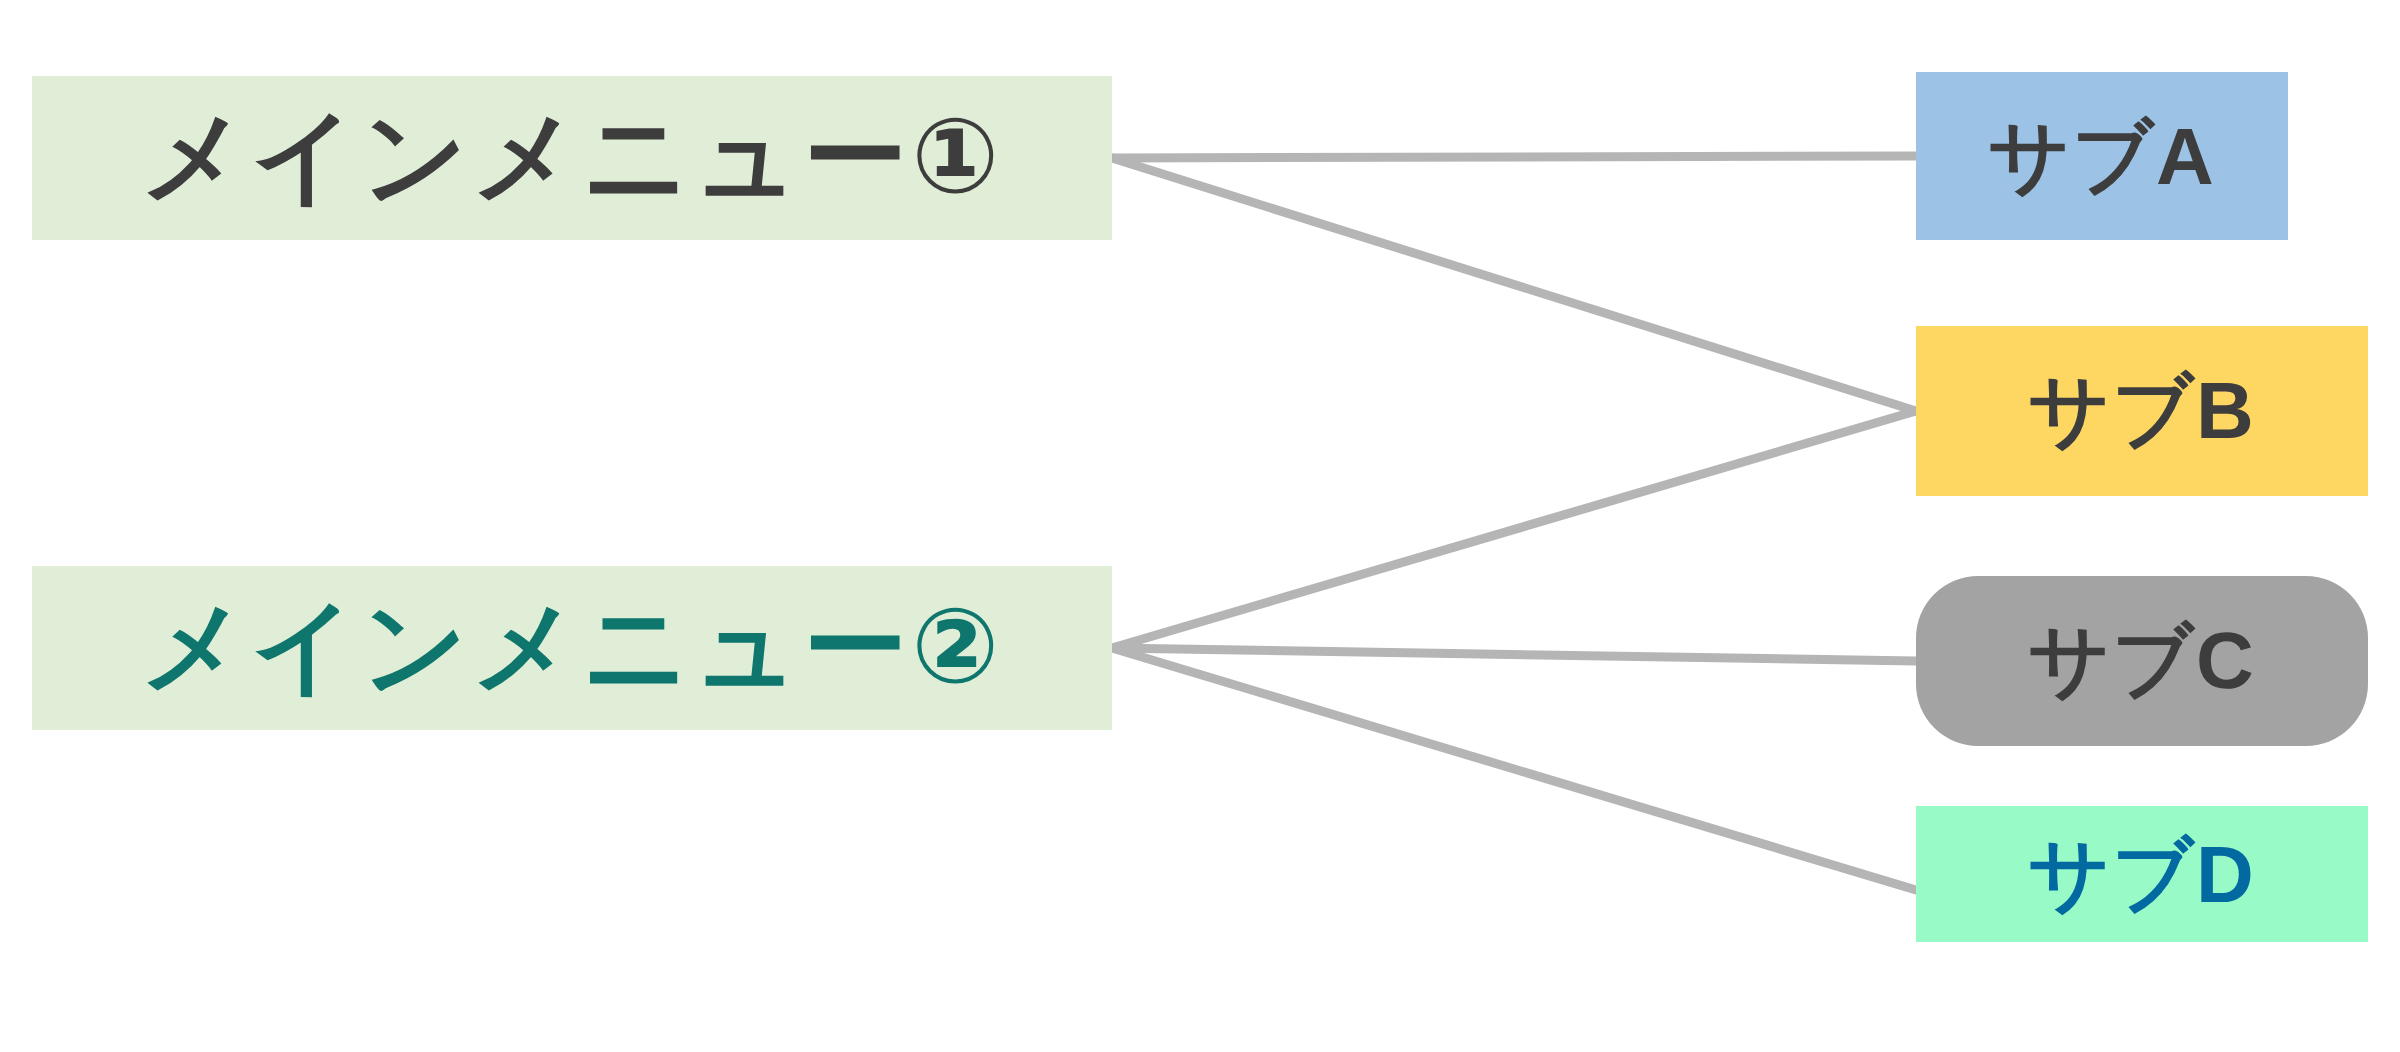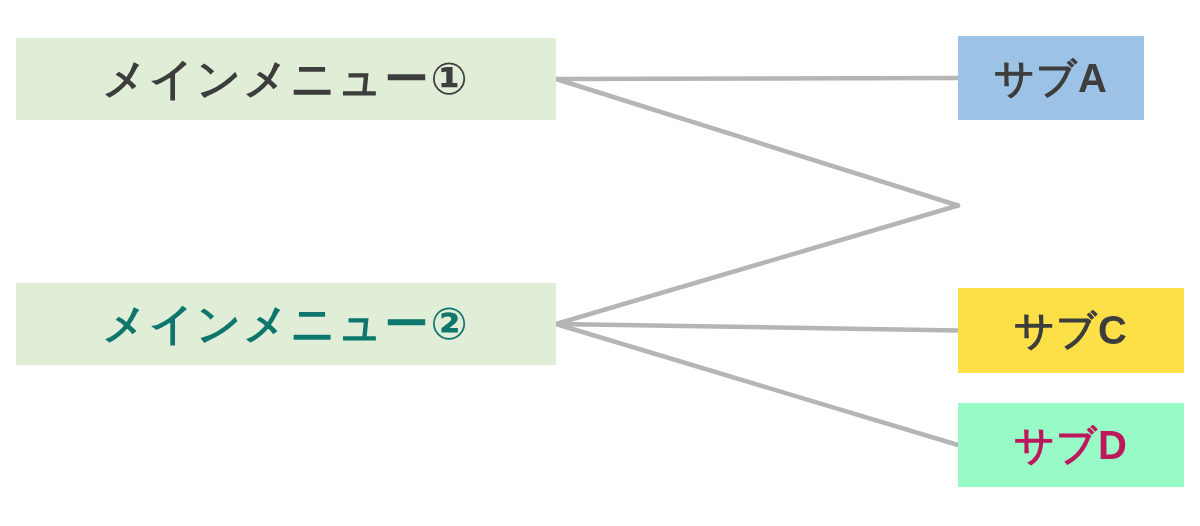--- a/index.html
+++ b/index.html
@@ -26,21 +26,21 @@
   .node {
     position: absolute;
     display: flex;
     align-items: center;
     justify-content: center;
     box-sizing: border-box;
     font-weight: bold;
     color: #3d3d3d;
     white-space: nowrap;
   }
-  .node.main { font-size: 44px; letter-spacing: 2px; }
+  .node.main { font-size: 52px; letter-spacing: 2px; }
   .node.sub  { font-size: 40px; letter-spacing: 1px; }
   .node-label { display: inline-block; }
 </style>
 </head>
 <body>
 
 <div class="canvas">
 
   <svg id="edge-layer" viewBox="0 0 1200 526" xmlns="http://www.w3.org/2000/svg">
       <line x1="556" y1="79" x2="958" y2="78" stroke="#b5b5b5" stroke-width="4.5" stroke-linecap="round"></line>
@@ -55,22 +55,25 @@
   </div>
 
   <div class="node main" style="left: 16px; top: 283px; width: 540px; height: 82px; background: rgb(224, 238, 215); color: #0f766e;">
     <span class="node-label">メインメニュー②</span>
   </div>
 
   <div class="node sub" style="left: 958px; top: 36px; width: 186px; height: 84px; background: rgb(156, 195, 230); color: rgb(61, 61, 61);">
     <span class="node-label">サブA</span>
   </div>
 
+  <div class="node sub" style="left: 958px; top: 163px; width: 226px; height: 85px; background: rgb(254, 215, 99); color: rgb(61, 61, 61);">
+    <span class="node-label">サブB</span>
+  </div>
 
-  <div class="node sub" style="left: 958px; top: 288px; width: 226px; height: 85px; background: #fde047; color: rgb(61, 61, 61);">
+  <div class="node sub" style="left: 958px; top: 288px; width: 226px; height: 85px; background: #a3a3a3; color: rgb(61, 61, 61); border-radius: 31px;">
     <span class="node-label">サブC</span>
   </div>
 
-  <div class="node sub" style="left: 958px; top: 403px; width: 226px; height: 84px; background: rgb(152, 250, 198); color: #be185d;">
+  <div class="node sub" style="left: 958px; top: 403px; width: 226px; height: 68px; background: rgb(152, 250, 198); color: #0369a1;">
     <span class="node-label">サブD</span>
   </div>
 
 </div>
 
 </body></html>

